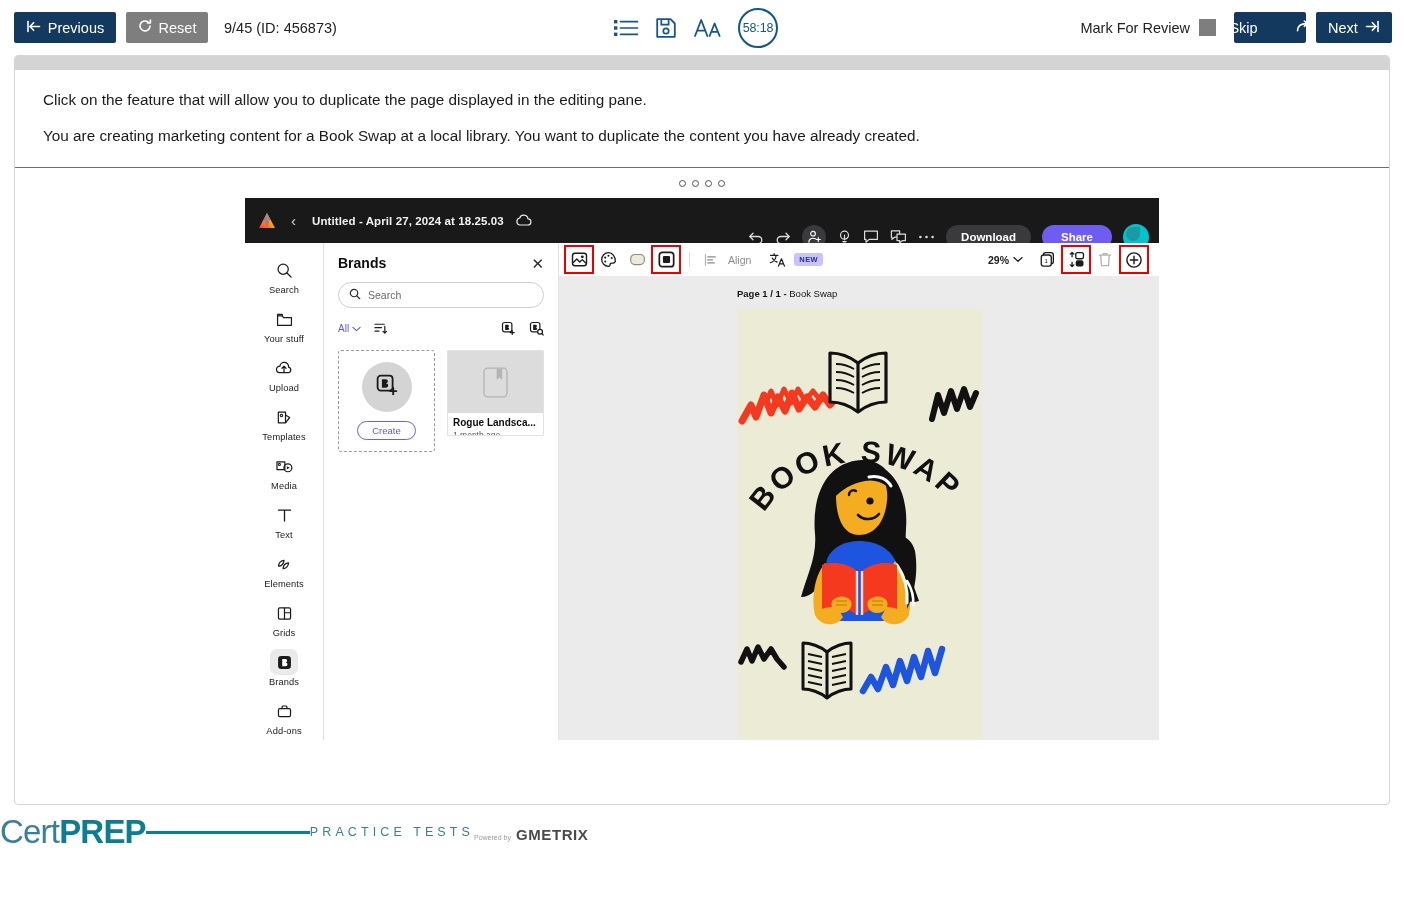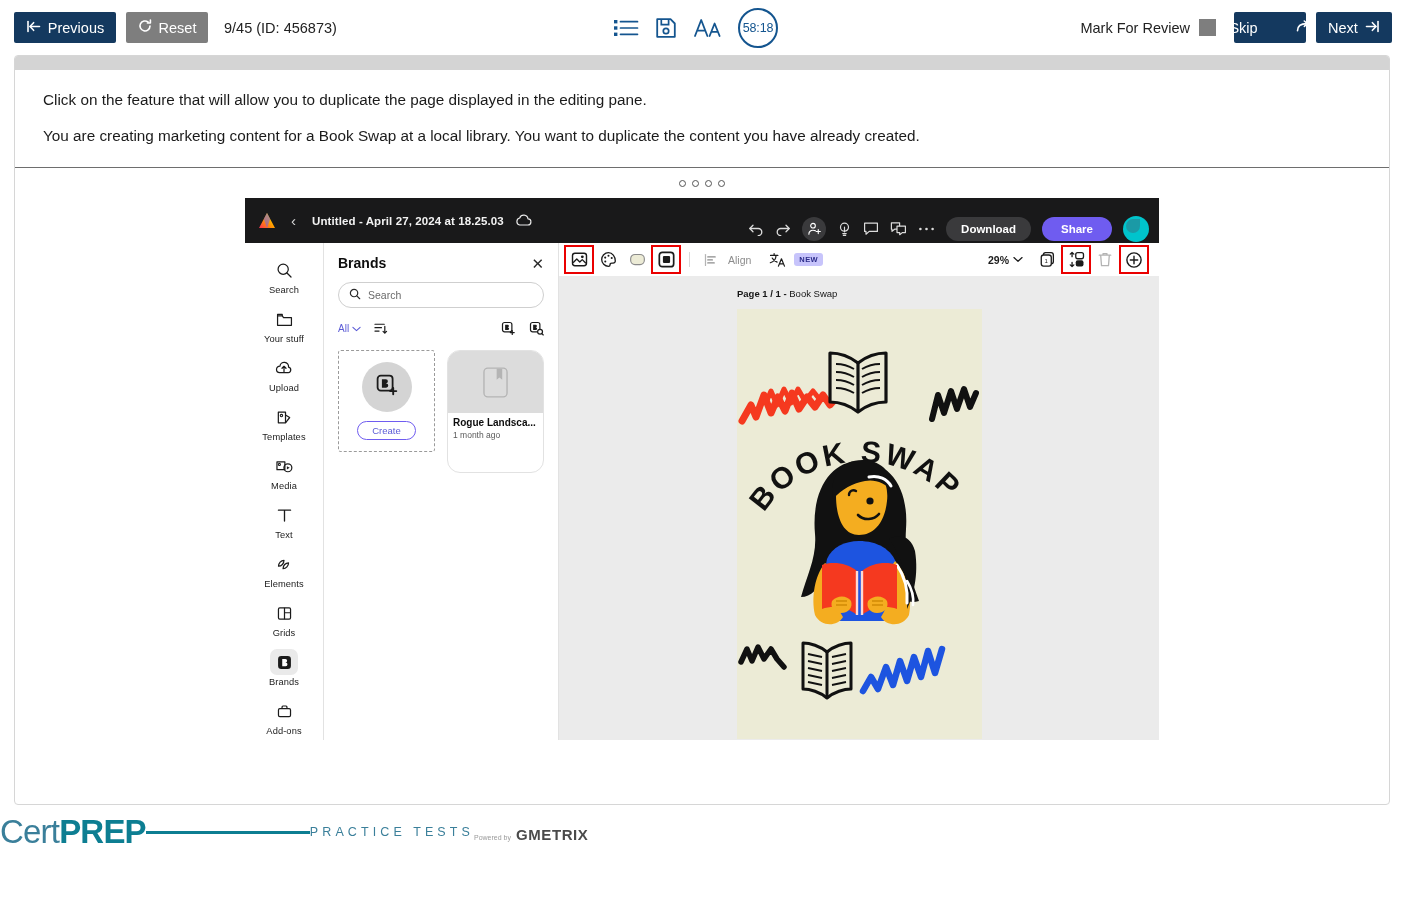--- a/index.html
+++ b/index.html
@@ -171,21 +171,21 @@
     color: #f2f2f2;
     font-size: 11.5px;
     font-weight: bold;
     letter-spacing: 0.1px;
     margin-right: 11px;
     white-space: nowrap;
   }
   .cloud-ico { color: #e8e8e8; line-height: 0; }
   .canva-topright {
     position: absolute;
-    right: 10px; top: 8px;
+    right: 10px; top: 16px;
     height: 45px;
     display: flex;
     align-items: center;
     gap: 11px;
   }
   .ct-ico { color: #dcdcdc; cursor: pointer; line-height: 0; }
   .avatar-circle-btn {
     width: 24px; height: 24px;
     border-radius: 50%;
     background: #3a3a3c;
@@ -333,23 +333,23 @@
   }
   .create-pill {
     border: 1px solid #6f5cf0;
     color: #5b5bd6;
     font-size: 9.5px;
     border-radius: 11px;
     padding: 3px 14px;
     background: #fff;
   }
   .brand-card {
-    width: 97px; height: 123px;
+    width: 97px; height: 86px;
     border: 1px solid #e2e2e2;
-    border-radius: 13px;
+    border-radius: 1px;
     overflow: hidden;
     background: #fff;
     cursor: pointer;
   }
   .brand-thumb {
     height: 62px;
     background: #dcdcdc;
     display: flex; align-items: center; justify-content: center;
   }
   .brand-meta { padding: 4px 5px 0 5px; }

